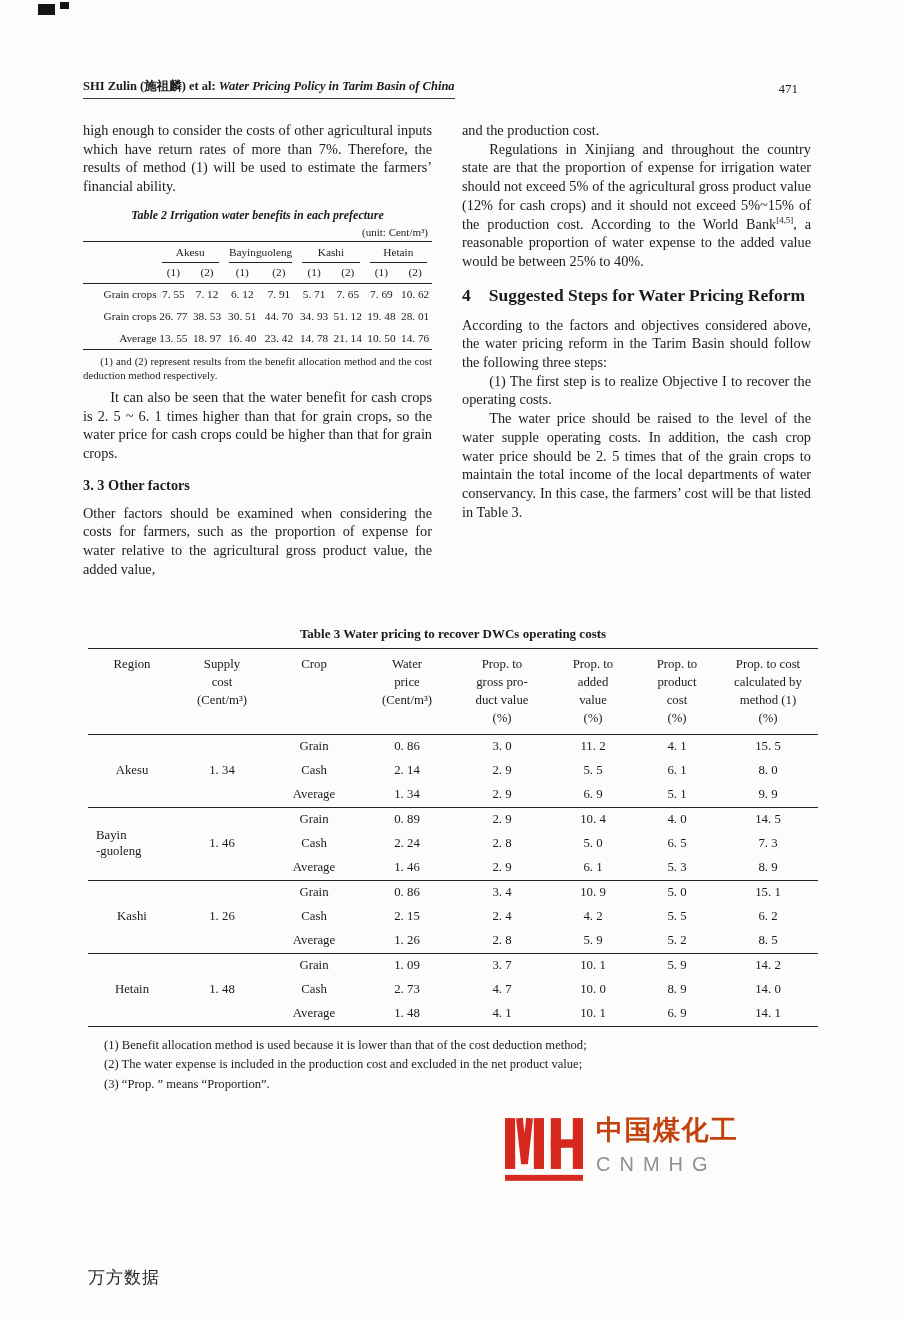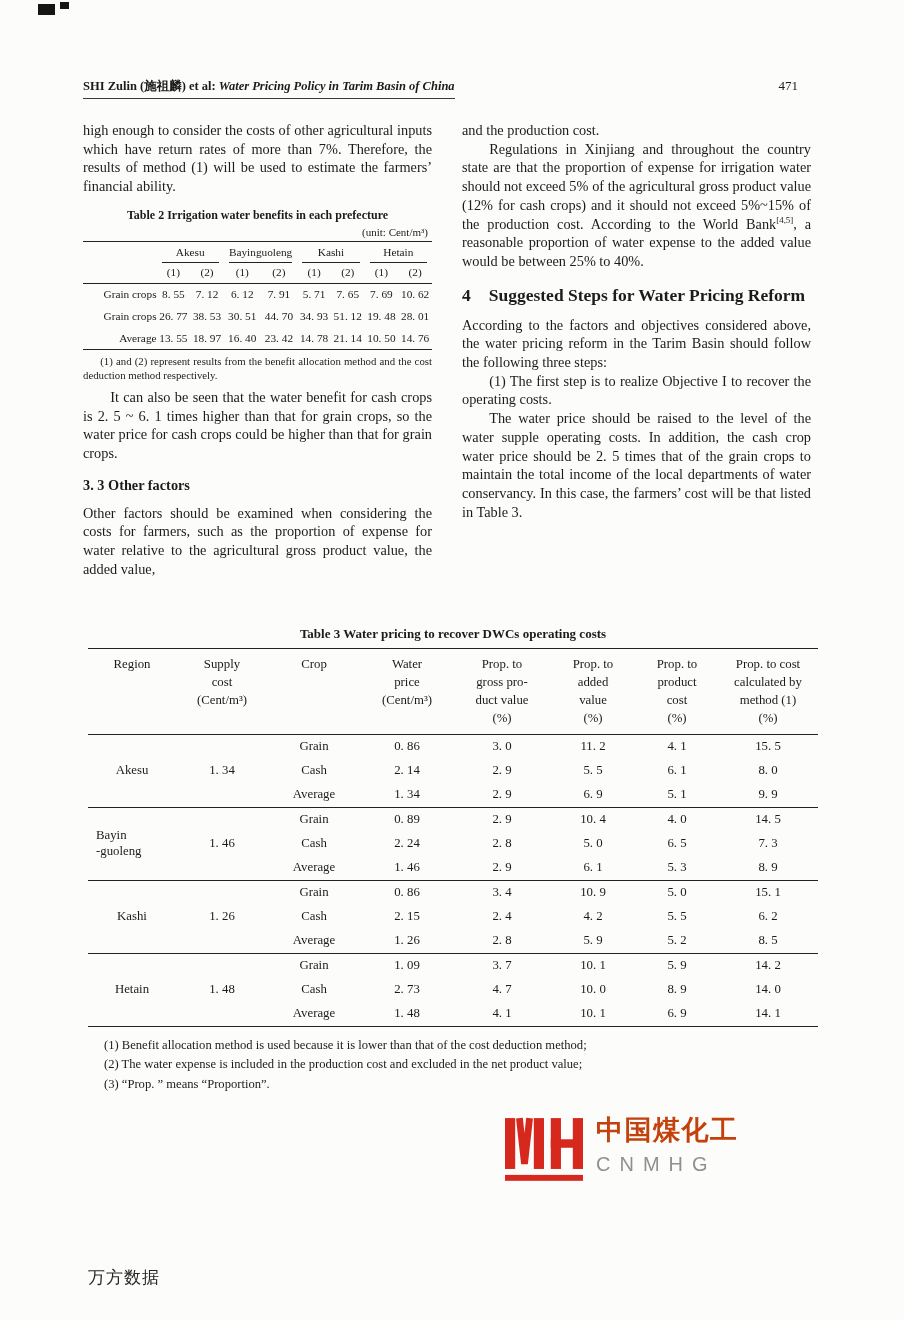--- a/index.html
+++ b/index.html
@@ -10,39 +10,39 @@
     color:#1b1b1b;
     font-family:"Liberation Serif","DejaVu Serif",serif;
   }
   .page { position:absolute; inset:0; overflow:hidden; }
 
   
   .mark1 { position:absolute; left:38px; top:4px; width:17px; height:11px; background:#151515; }
   .mark2 { position:absolute; left:60px; top:2px; width:9px; height:7px; background:#151515; }
 
   
-  .header { position:absolute; left:83px; top:78px; width:729px; display:flex; justify-content:space-between; align-items:flex-start; font-size:12.5px; }
+  .header { position:absolute; left:83px; top:78px; width:729px; display:flex; justify-content:space-between; align-items:center; font-size:12.5px; }
   .header-left { border-bottom:1px solid #3a3a3a; padding-bottom:3px; font-weight:bold; }
   .header-title { font-style:italic; }
   .page-number { font-size:13px; margin-right:14px; }
 
   
   .columns { position:absolute; left:83px; top:121px; width:729px; display:flex; gap:30px; font-size:14.3px; line-height:1.31; }
   .col { width:349px; }
   .col p { text-align:justify; }
   p.indent { text-indent:1.9em; }
   .mt6 { margin-top:6px; }
   sup { font-size:0.62em; vertical-align:super; }
 
   
   .h33 { font-weight:bold; font-size:14.3px; margin:13px 0 9px; }
   .h4 { display:flex; gap:18px; font-weight:bold; font-size:17.5px; line-height:1.3; margin:13px 0 9px; }
 
   
-  .t2-caption { font-weight:bold; font-size:12px; text-align:center; margin-top:12px; }
+  .t2-caption { font-weight:bold; font-size:12px; text-align:center; margin-top:12px;font-style:italic; }
   .t2-unit { font-size:11px; text-align:right; margin:1px 4px 2px 0; }
   table.t2 { width:100%; border-collapse:collapse; font-size:11.3px; text-align:center;
              border-top:1.5px solid #222; border-bottom:1.5px solid #222; }
   .t2 th { font-weight:normal; }
   .t2 th.grp { padding:3px 0 0; }
   .t2 th.grp span { display:block; margin:0 5px; padding-bottom:2px; border-bottom:1px solid #222; }
   .t2 tr.sub th { border-bottom:1px solid #222; padding:2px 0 3px; }
   .t2 td { padding:3.5px 0; }
   .t2 .lab { text-align:right; padding-left:1px; white-space:nowrap; }
   .t2-note { font-size:10.8px; line-height:1.3; margin-top:4px; text-indent:1.6em; text-align:justify; }
@@ -124,21 +124,21 @@
             <th>(2)</th>
             <th>(1)</th>
             <th>(2)</th>
             <th>(1)</th>
             <th>(2)</th>
           </tr>
         </thead>
         <tbody>
           <tr>
             <td class="lab">Grain crops</td>
-            <td>8. 55</td>
+            <td>7. 55</td>
             <td>7. 12</td>
             <td>6. 12</td>
             <td>7. 91</td>
             <td>5. 71</td>
             <td>7. 65</td>
             <td>7. 69</td>
             <td>10. 62</td>
           </tr>
           <tr>
             <td class="lab">Grain crops</td>

